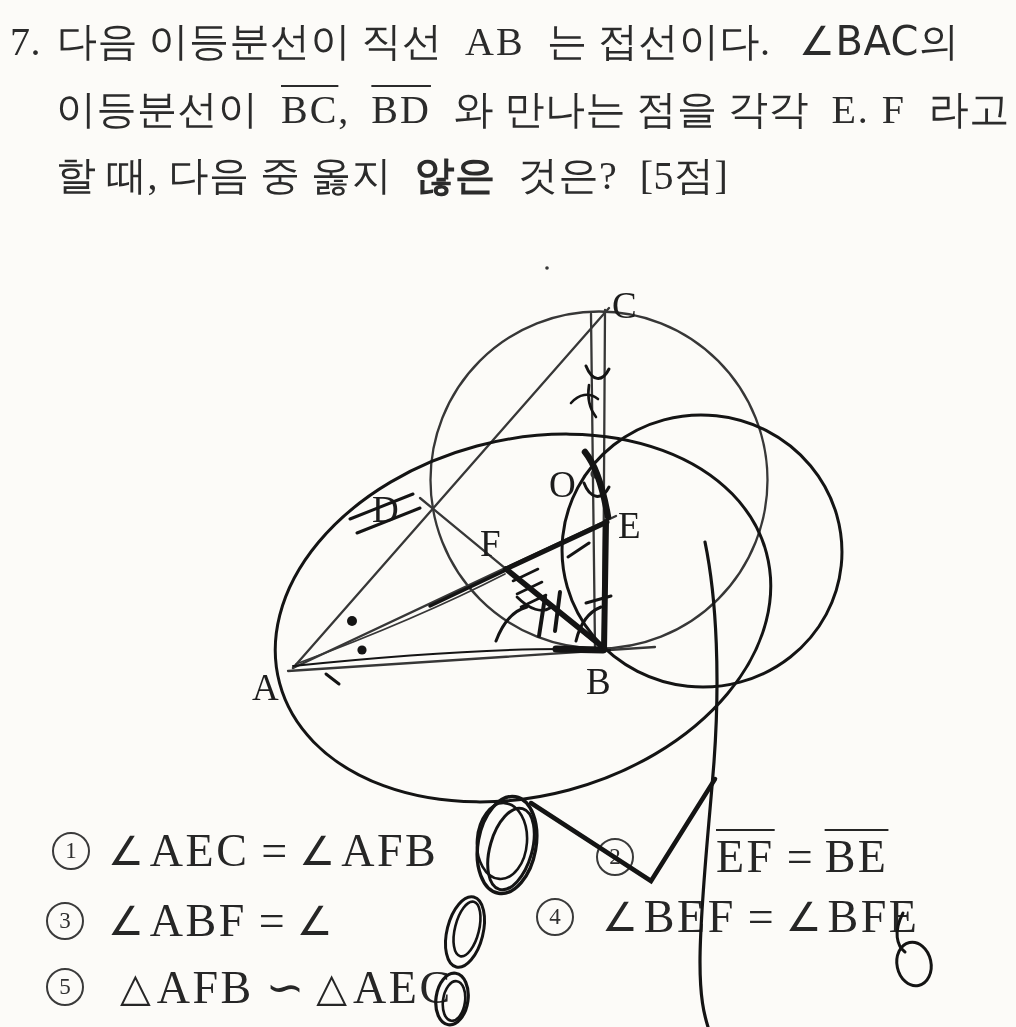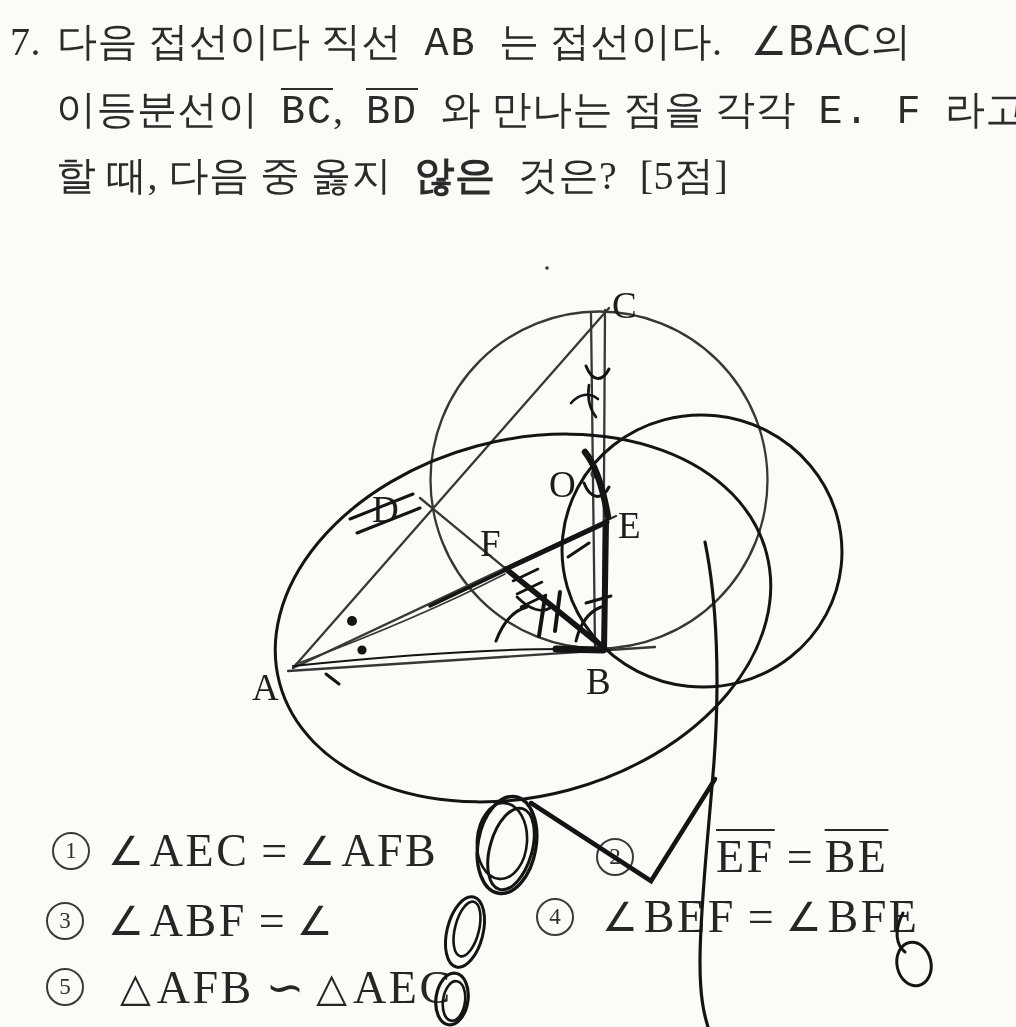--- a/index.html
+++ b/index.html
@@ -4,21 +4,21 @@
 <style>
   html,body{margin:0;padding:0;background:#e8e8e8;}
   .page{
     position:relative;width:1016px;height:1027px;overflow:hidden;
     background:#fcfbf8;
     font-family:"Liberation Serif","DejaVu Serif",serif;
     color:#242424;
   }
   
   .pline{position:absolute;white-space:nowrap;font-size:40px;letter-spacing:.5px;color:#2b2b2b;}
-  .pline .latin{font-family:Liberation Mono, monospace;letter-spacing:2px;}
+  .pline .latin{font-family:Liberation Serif, serif;letter-spacing:2px;}
   .ovl{text-decoration:overline;text-decoration-thickness:2.4px;text-align:center;}
   .qnum{margin-right:16px;}
   .gapL{margin-left:18px;}
   .gapS{margin-left:12px;}
   .emph{font-weight:bold;text-decoration-thickness:2.4px;text-underline-offset:6px;}
   .sym{font-family:"DejaVu Sans",sans-serif;}
   
   .choice{position:absolute;display:flex;align-items:center;font-size:46px;color:#262626;white-space:nowrap;}
   .cnum{
     display:inline-flex;align-items:center;justify-content:center;flex:0 0 auto;
@@ -32,21 +32,21 @@
   
   .fig{position:absolute;left:0;top:0;width:1016px;height:1027px;pointer-events:none;z-index:5;}
   .fig text{font-family:"Liberation Serif",serif;font-size:37px;fill:#1d1d1d;}
 </style>
 </head>
 <body>
 
 <div class="page">
 
   <div class="pline" style="left:10px;top:14px;">
-    <span class="qnum">7.</span><span>다음 접선이다 직선</span>
+    <span class="qnum">7.</span><span>다음 이등분선이 직선</span>
     <span class="latin gapS">AB</span>
     <span class="gapS">는 접선이다.</span>
     <span class="gapL sym">∠BAC의</span>
   </div>
 
   <div class="pline" style="left:56px;top:82px;">
     <span>이등분선이</span>
     <span class="latin ovl gapS">BC</span><span>,</span>
     <span class="latin ovl gapS">BD</span>
     <span class="gapS">와 만나는 점을 각각</span>

